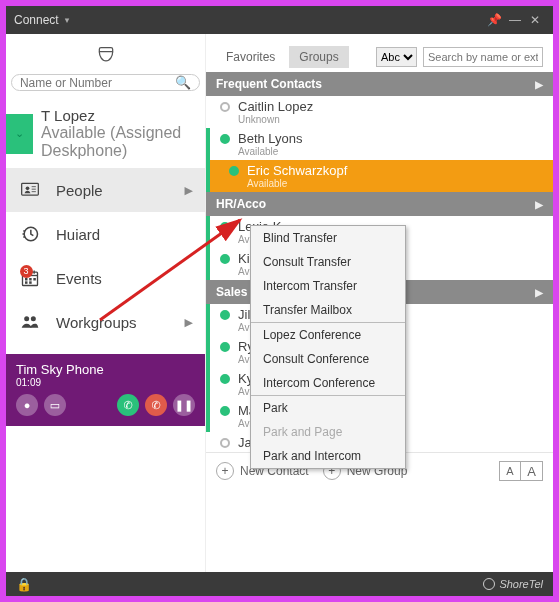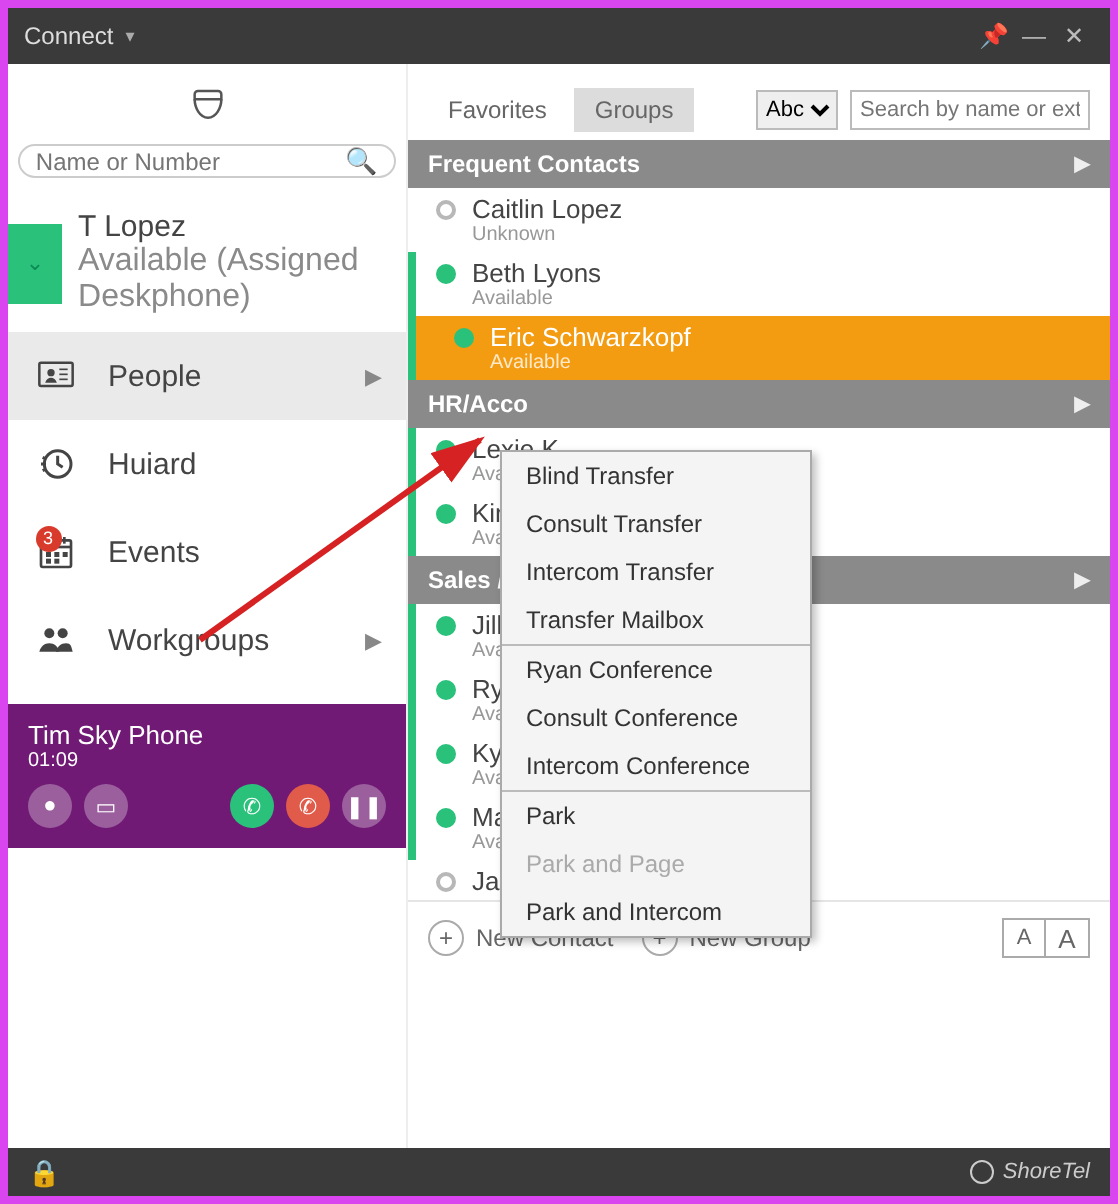--- a/index.html
+++ b/index.html
@@ -1,17 +1,17 @@
 <!DOCTYPE html>
 <html><head>
 <meta charset="utf-8">
 <style>
   * { box-sizing: border-box; margin: 0; padding: 0; font-family: "Segoe UI", Arial, sans-serif; }
   body { background: #fff; width: 559px; height: 602px; overflow: hidden; position: relative; }
-  .app { display: flex; flex-direction: column; height: 100%; border: 4px solid #d946ef; background: #fff; justify-content: flex-end; }
+  .app { display: flex; flex-direction: column; height: 100%; border: 6px solid #d946ef; background: #fff; justify-content: flex-end; }
   .titlebar { background: #3a3a3a; color: #ddd; height: 28px; display: flex; align-items: center; padding: 0 8px; font-size: 12px; }
   .titlebar .title { flex: 0 0 auto; }
   .titlebar .tcaret { margin-left: 6px; font-size: 9px; color: #aaa; }
   .titlebar .spacer { flex: 1; }
   .titlebar .wbtn { width: 20px; text-align: center; color: #bbb; font-size: 12px; cursor: pointer; }
   .body { flex: 1; display: flex; overflow: hidden; }
   .sidebar { width: 200px; background: #fff; display: flex; flex-direction: column; border-right: 1px solid #eee; }
   .searchrow { display: flex; align-items: center; padding: 10px 10px 10px 10px; gap: 8px; flex-direction: column; }
   .dialicon { width: 22px; height: 22px; display: flex; align-items: center; justify-content: center; color:#555; }
   .dialicon svg { width: 20px; height: 20px; }
@@ -314,21 +314,21 @@
       </span>
   </div>
 </div>
 
 <div class="ctxmenu">
   <div class="mitem">Blind Transfer</div>
   <div class="mitem">Consult Transfer</div>
   <div class="mitem">Intercom Transfer</div>
   <div class="mitem">Transfer Mailbox</div>
   <div class="msep"></div>
-  <div class="mitem">Ryan Conference</div>
+  <div class="mitem">Lopez Conference</div>
   <div class="mitem">Consult Conference</div>
   <div class="mitem">Intercom Conference</div>
   <div class="msep"></div>
   <div class="mitem">Park</div>
   <div class="mitem disabled">Park and Page</div>
   <div class="mitem">Park and Intercom</div>
 </div>
 
 <svg class="arrow" viewBox="0 0 170 120">
   <defs>

